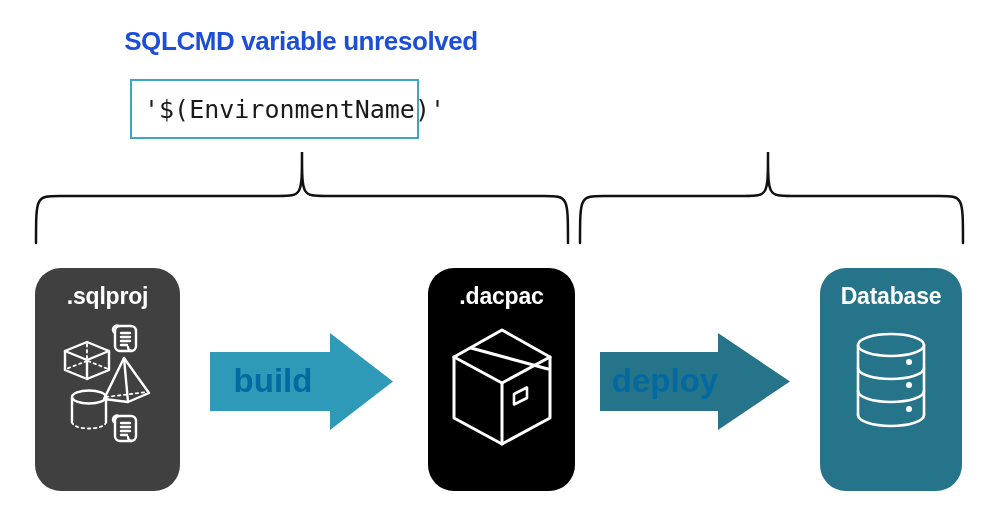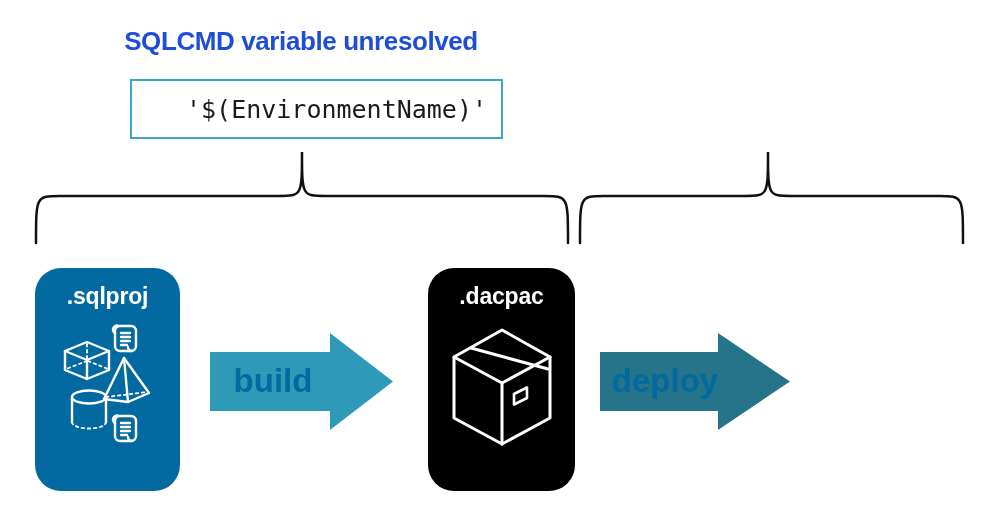--- a/index.html
+++ b/index.html
@@ -30,21 +30,21 @@
     background: #ffffff;
     border: 2px solid #3BA7C5;
     display: flex;
     align-items: center;
     justify-content: center;
     font-family: "DejaVu Sans Mono", "Liberation Mono", monospace;
     font-size: 25px;
     color: #1a1a1a;
     white-space: nowrap;
   }
-  #value-box-left { left: 130px; top: 79px; width: 373px; height: 60px; padding-left: 40px; }
+  #value-box-left { left: 130px; top: 79px; width: 289px; height: 60px; padding-left: 40px; }
   #value-box-right { left: 668px; top: 80px; width: 200px; height: 62px; }
   .braces-layer {
     position: absolute;
     left: 0; top: 0;
     width: 1000px; height: 522px;
     pointer-events: none;
   }
   .card {
     position: absolute;
     top: 268px;
@@ -98,21 +98,21 @@
 
   <svg class="braces-layer" viewBox="0 0 1000 522">
     <g fill="none" stroke="#111111" stroke-width="2.5" stroke-linecap="round">
       <path d="M36 243 C36 196, 36 196, 60 196 L278 196 C302 196, 302 196, 302 152
            C302 196, 302 196, 326 196 L544 196 C568 196, 568 196, 568 243"></path>
       <path d="M580 243 C580 196, 580 196, 604 196 L744 196 C768 196, 768 196, 768 152
            C768 196, 768 196, 792 196 L939 196 C963 196, 963 196, 963 243"></path>
     </g>
   </svg>
 
-  <div class="card" id="card-sqlproj" style="background-color: #0369a1;">
+  <div class="card" id="card-sqlproj" style="background-color: #404040;">
     <div class="card-label">.sqlproj</div>
     <svg class="card-icon" id="sqlproj-icon" width="90" height="128" viewBox="0 0 90 128">
       <g fill="none" stroke="#ffffff" stroke-width="2.4" stroke-linecap="round" stroke-linejoin="round">
 
         <g>
           <rect x="53" y="8" width="21" height="25" rx="5"></rect>
           <path d="M53 15 a4 4 0 1 1 4 -7"></path>
           <path d="M70 33 a4 4 0 0 1 -4 -4"></path>
           <path d="M59 15 h9 M59 19 h9 M59 23 h9 M59 27 h6"></path>
         </g>
@@ -161,14 +161,29 @@
         <path d="M64 66 l13 -6.5 v10.5 l-13 6.5 z" stroke-width="2.6"></path>
       </g>
     </svg>
   </div>
 
   <svg class="arrow-svg" id="deploy-arrow-svg" width="191" height="98" viewBox="0 0 191 98">
     <polygon points="0,19 118,19 118,0 190,48.5 118,97 118,78 0,78" style="fill: rgb(38, 116, 138);"></polygon>
   </svg>
   <div class="arrow-label" id="deploy-label">deploy</div>
 
+  <div class="card" id="card-database" style="background-color: rgb(38, 116, 138);">
+    <div class="card-label">Database</div>
+    <svg class="card-icon" id="database-icon" width="76" height="96" viewBox="0 0 76 96">
+      <g fill="none" stroke="#ffffff" stroke-width="2.6" stroke-linecap="round">
+        <ellipse cx="38" cy="13" rx="33" ry="11"></ellipse>
+        <path d="M5 13 V83 M71 13 V83"></path>
+        <path d="M5 83 A33 11 0 0 0 71 83"></path>
+        <path d="M5 36 A33 11 0 0 0 71 36"></path>
+        <path d="M5 59 A33 11 0 0 0 71 59"></path>
+        <circle cx="56" cy="30" r="3" fill="#ffffff" stroke="none"></circle>
+        <circle cx="56" cy="53" r="3" fill="#ffffff" stroke="none"></circle>
+        <circle cx="56" cy="77" r="3" fill="#ffffff" stroke="none"></circle>
+      </g>
+    </svg>
+  </div>
 
 </div>
 
 </body></html>

